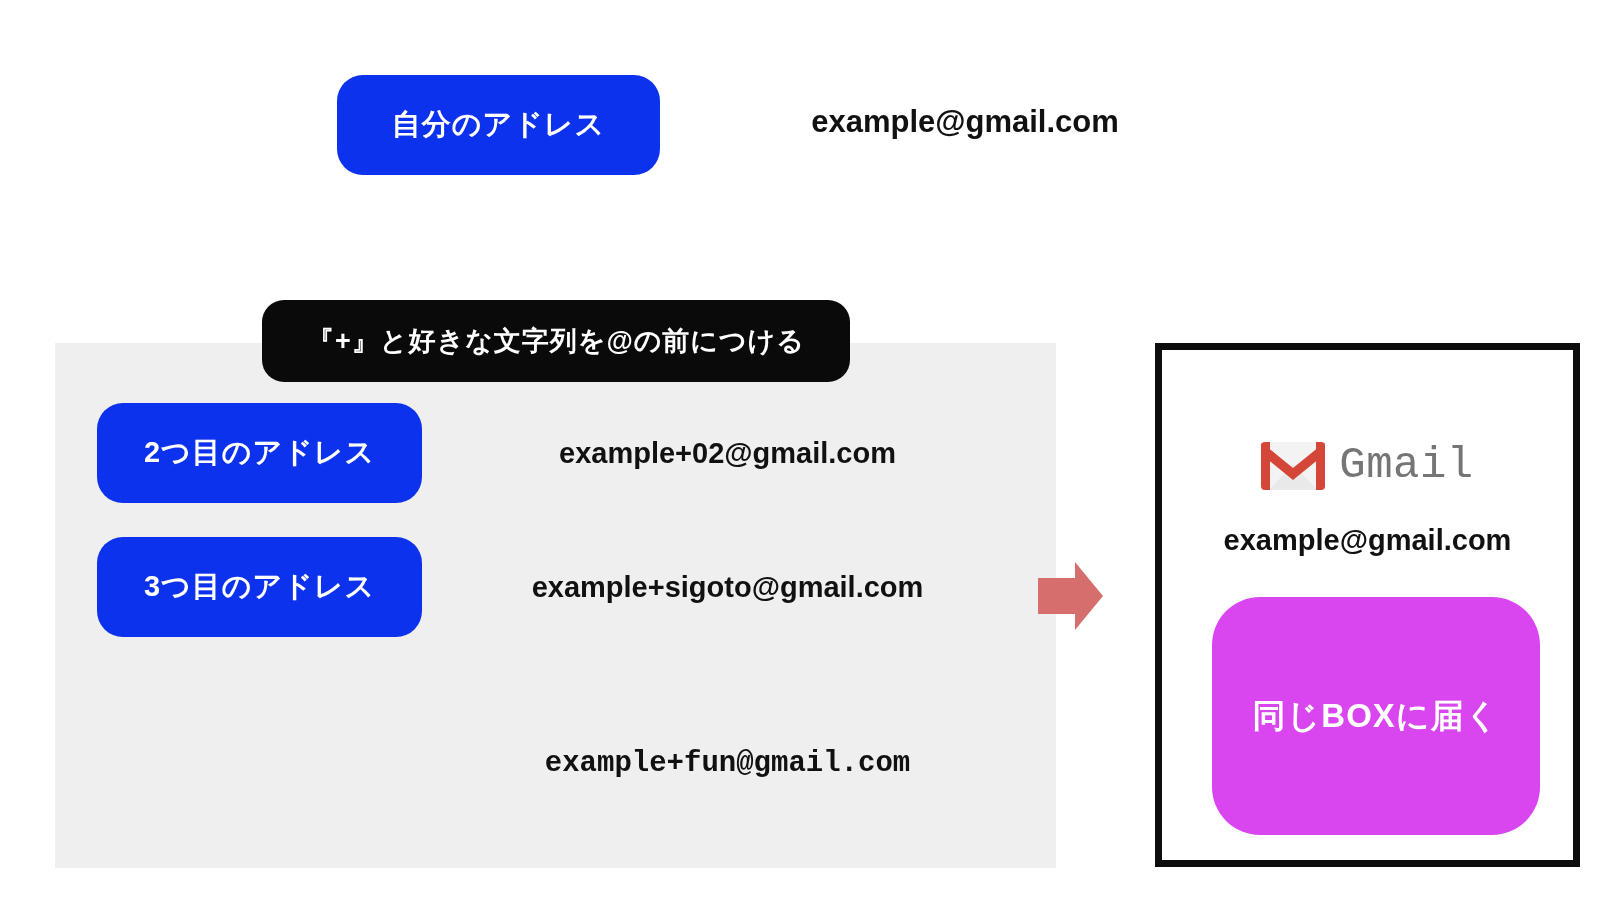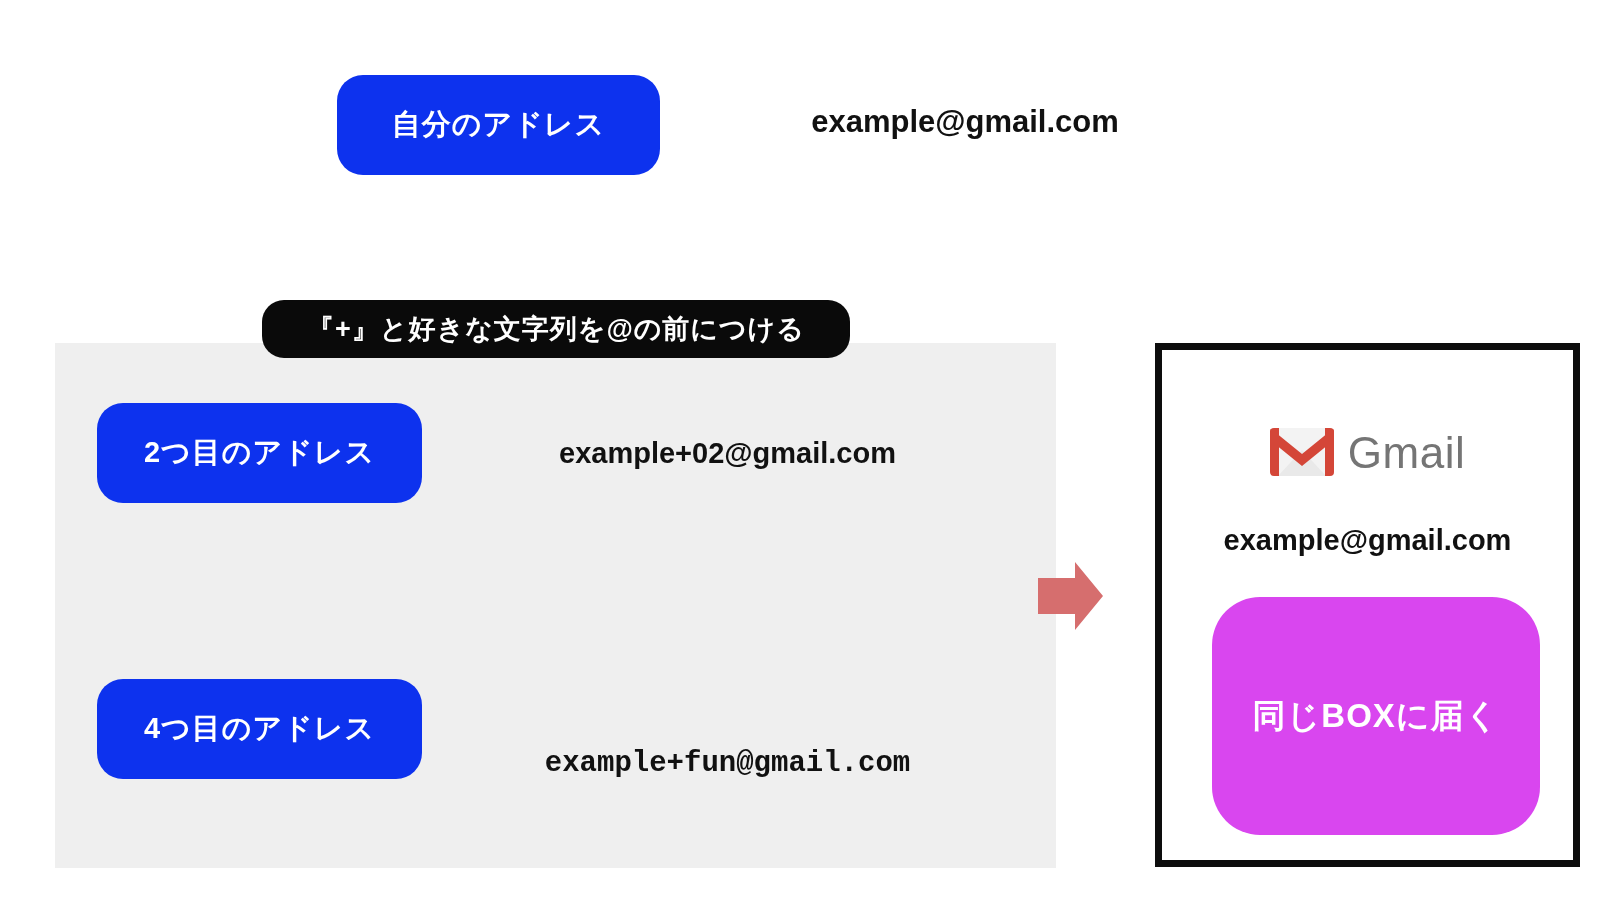--- a/index.html
+++ b/index.html
@@ -26,21 +26,21 @@
     display: flex; align-items: center; justify-content: center;
     font-size: 31px; font-weight: bold; color: #111111;
   }
 
   .gray-panel {
     position: absolute; left: 55px; top: 343px; width: 1001px; height: 525px;
     background: #efefef;
   }
 
   .callout {
-    position: absolute; left: 262px; top: 300px; width: 588px; height: 58px;
+    position: absolute; left: 262px; top: 300px; width: 588px; height: 82px;
     background: #0a0a0a; border-radius: 22px;
     display: flex; align-items: center; justify-content: center;
     color: #ffffff; font-weight: bold; font-size: 27px; letter-spacing: 1px;
     z-index: 3;
   }
 
   .row-btn { left: 97px; width: 325px; height: 100px; z-index: 2; text-align: center; }
   .row-btn.r0 { top: 403px; }
   .row-btn.r1 { top: 537px; }
   .row-btn.r2 { top: 679px; }
@@ -55,21 +55,21 @@
   .row-email.r2 { top: 713px; font-family: Liberation Mono, monospace; }
 
   .flow-arrow { position: absolute; left: 1038px; top: 561px; width: 66px; height: 70px; }
 
   .inbox-panel {
     position: absolute; left: 1155px; top: 343px; width: 425px; height: 524px;
     background: #ffffff; border: 7px solid #0d0d0d;
   }
   .gmail-logo-row {
     position: absolute; left: 0; top: 78px; width: 100%; height: 62px;
-    display: flex; align-items: flex-start; justify-content: center; gap: 14px;
+    display: flex; align-items: flex-end; justify-content: center; gap: 14px; font-family: Liberation Mono, monospace;
   }
   .gmail-wordmark {
     font-size: 44px; color: #757575; font-weight: 400; letter-spacing: 0.5px;
   }
   .inbox-email {
     position: absolute; left: 0; top: 168px; width: 100%; height: 44px;
     display: flex; align-items: center; justify-content: center;
     font-size: 29px; font-weight: bold; color: #111111;
   }
   .result-box {
@@ -93,24 +93,25 @@
 
   <div class="callout">
     <span>『+』と好きな文字列を@の前につける</span>
   </div>
 
   <div class="pill-btn row-btn r0">
     <span>2つ目のアドレス</span>
   </div>
   <div class="row-email r0">example+02@gmail.com</div>
 
+  <div class="pill-btn row-btn r1">
+    <span>3つ目のアドレス</span>
+  </div>
+  <div class="row-email r1">example+sigoto@gmail.com</div>
 
-  <div class="pill-btn row-btn r2">
-    <span>4つ目のアドレス</span>
-  </div>
   <div class="row-email r2">example+fun@gmail.com</div>
 
   <svg class="flow-arrow" viewBox="0 0 66 70" aria-hidden="true">
     <polygon points="0,17 37,17 37,1 65,35 37,69 37,53 0,53" fill="#d66e6e"></polygon>
   </svg>
 
   <div class="inbox-panel">
 
     <div class="gmail-logo-row">
       <svg width="64" height="48" viewBox="0 0 64 48" aria-hidden="true">

